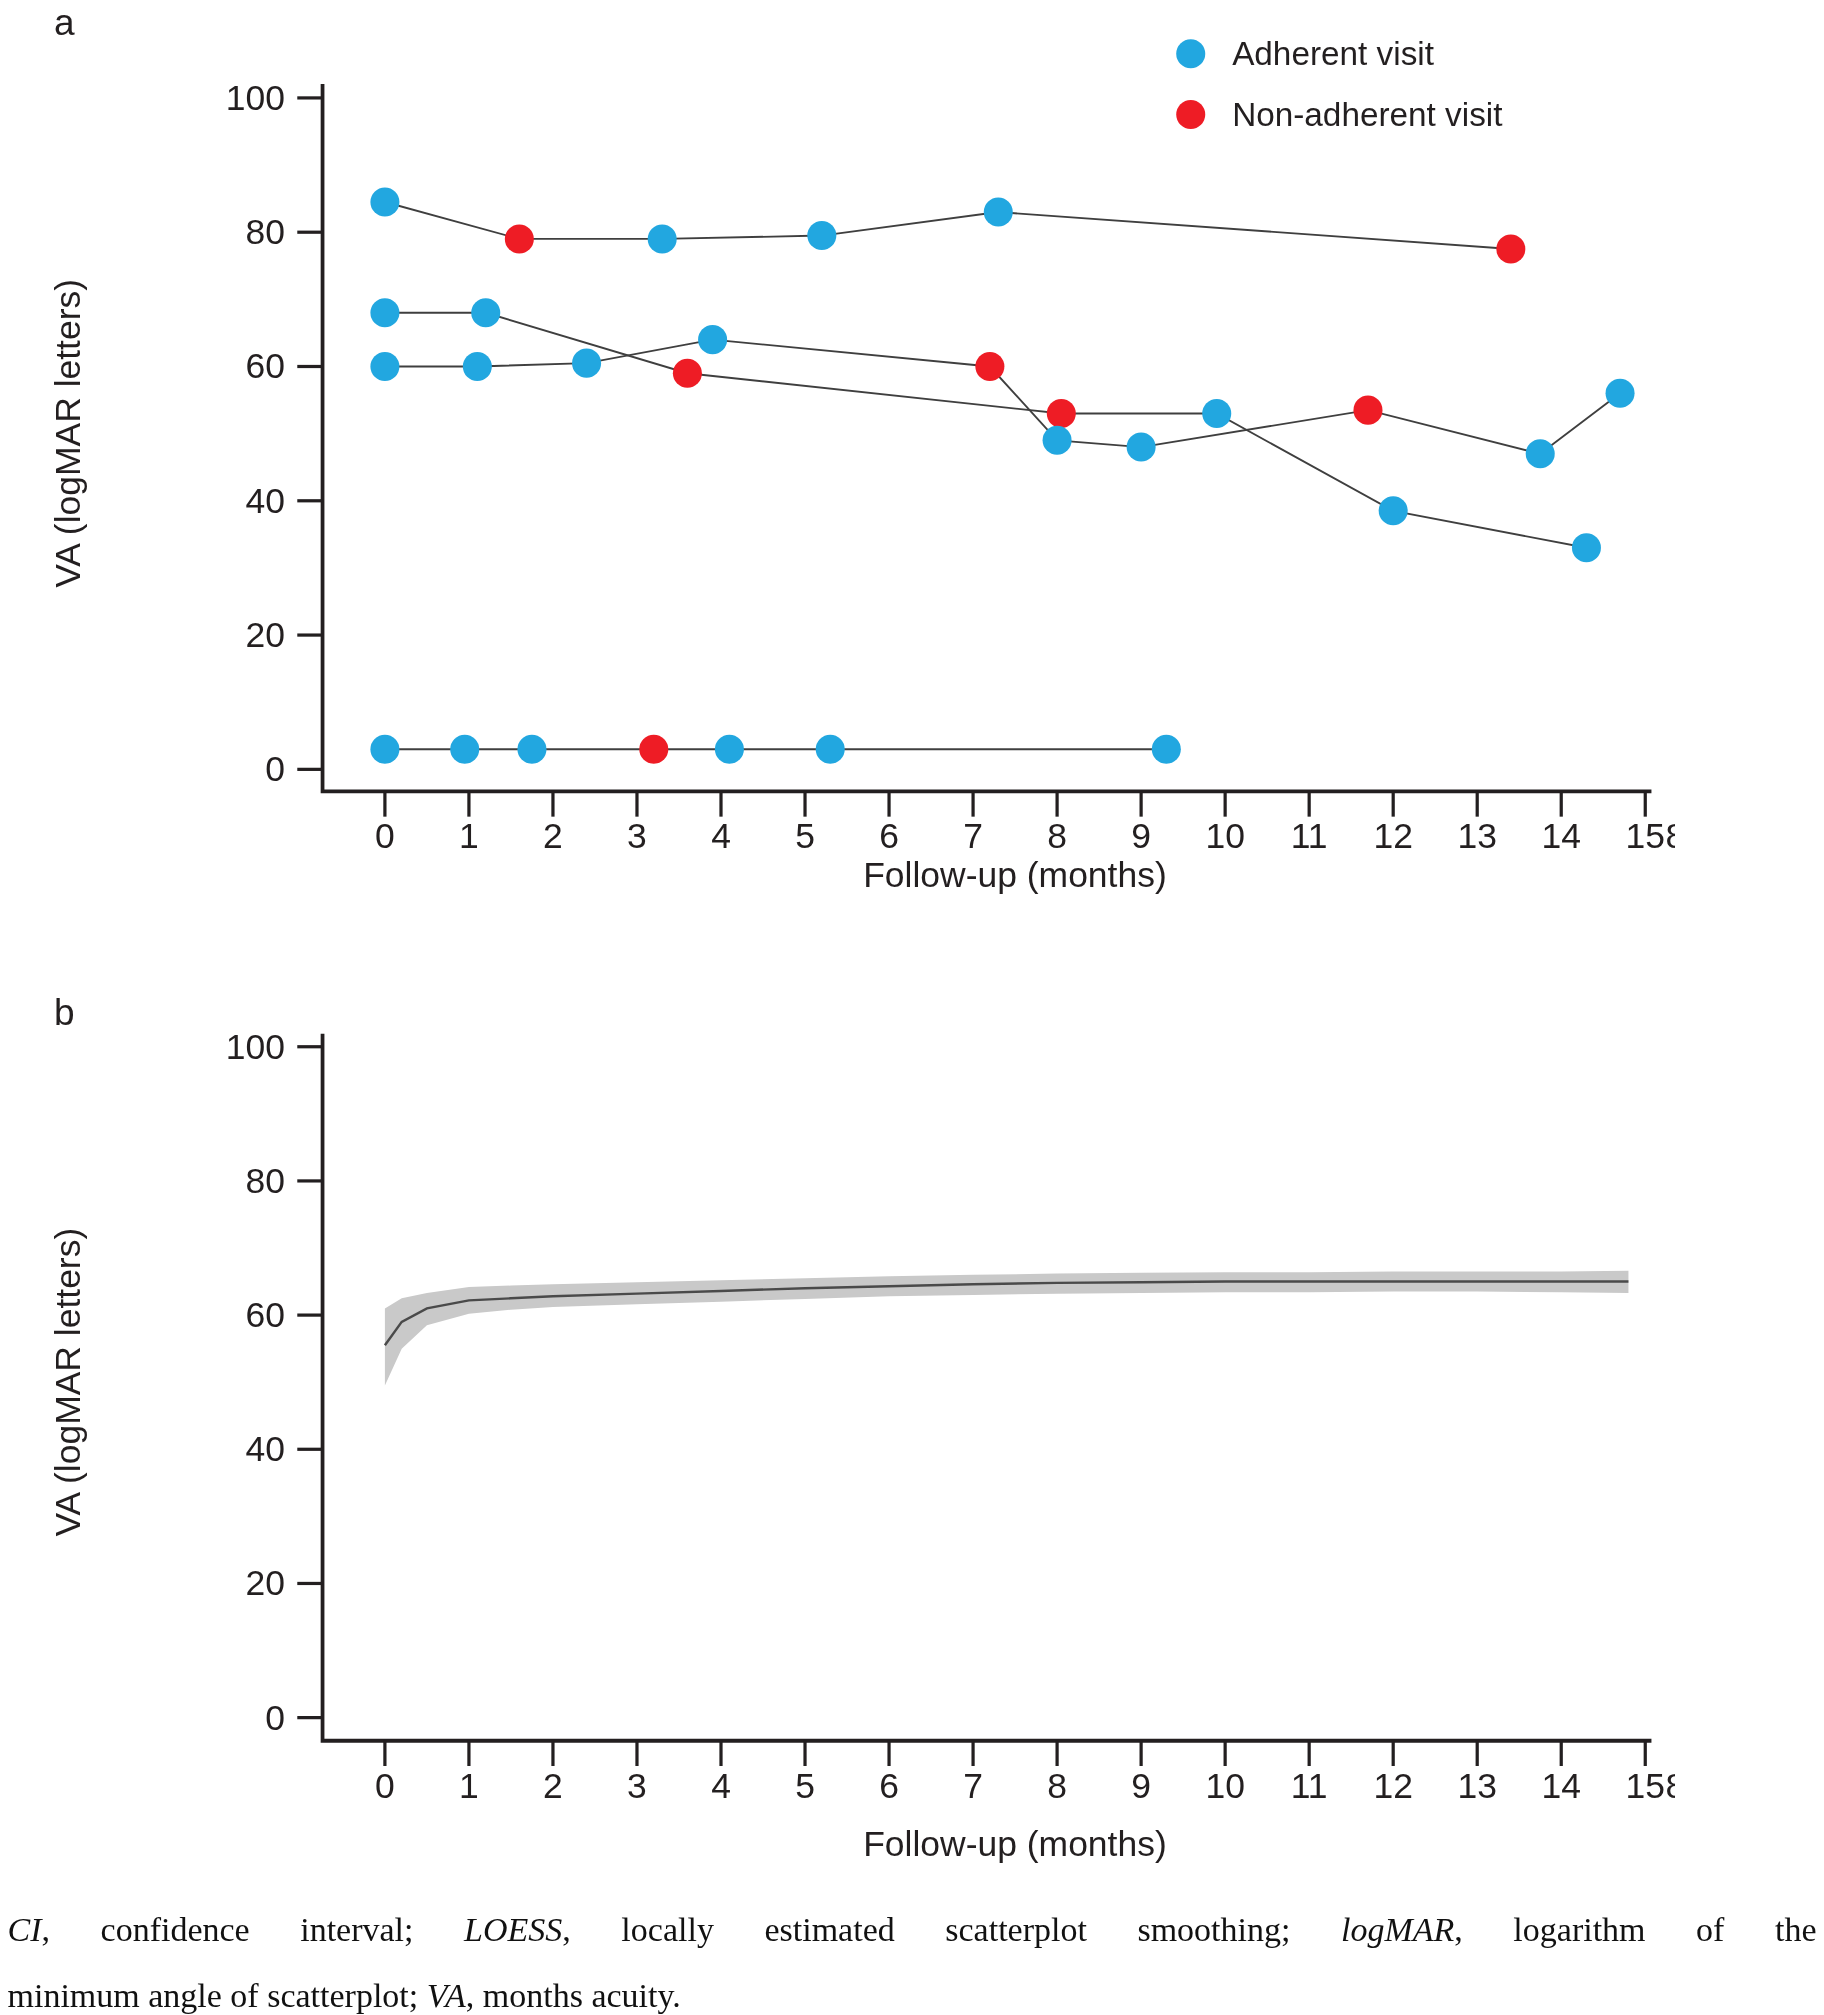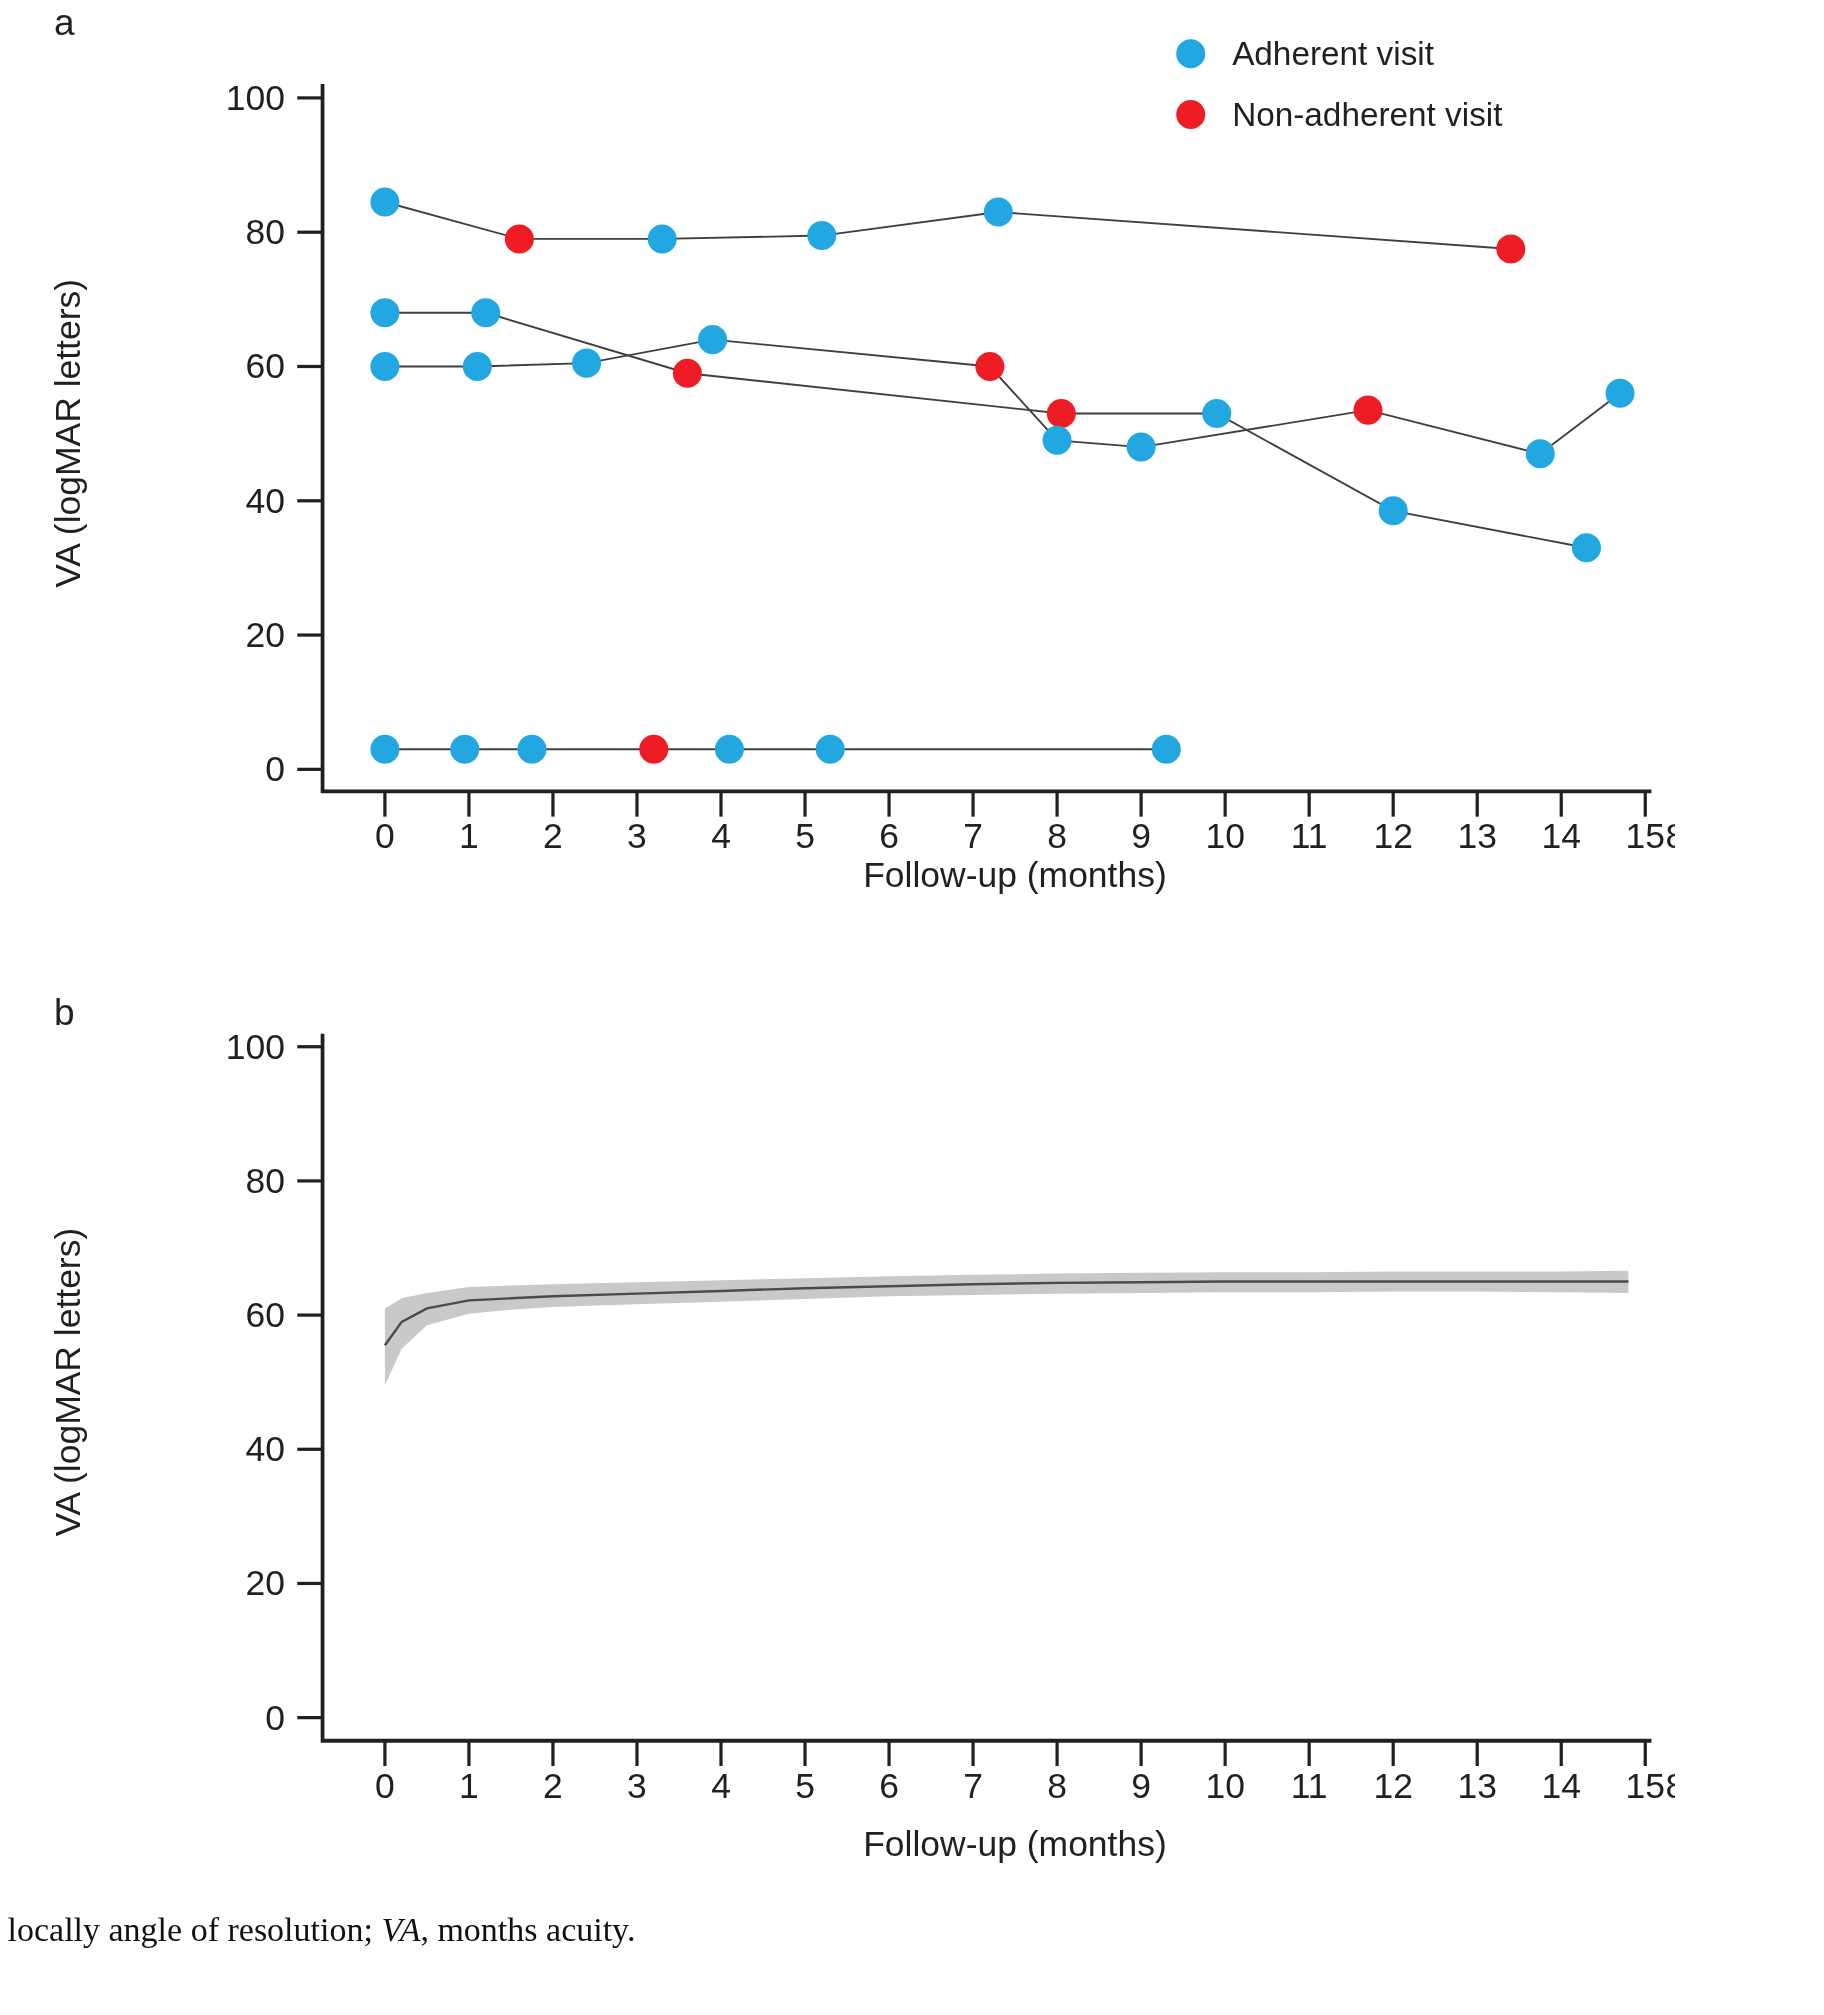--- a/index.html
+++ b/index.html
@@ -169,16 +169,17 @@
         <text x="3098" y="3344" text-anchor="start" font-size="66" fill="#231f20" clip-path="url(#fragclip)" font-family="&quot;Liberation Sans&quot;,sans-serif">8</text>
         <text x="1888" y="3452" text-anchor="middle" font-size="66" fill="#231f20" font-family="&quot;Liberation Sans&quot;,sans-serif">Follow-up (months)</text>
         <text transform="translate(148 2571) rotate(-90)" text-anchor="middle" font-size="66" fill="#231f20" font-family="&quot;Liberation Sans&quot;,sans-serif">VA (logMAR letters)</text>
       </g>
       <g>
         <path d="M 716 2433.7200000000003 L 747.26 2415 L 794.15 2405.016 L 872.3 2393.784 L 950.45 2391.288 L 1028.6 2388.792 L 1184.9 2385.048 L 1341.2 2381.304 L 1497.5 2377.56 L 1653.8000000000002 2373.816 L 1810.1000000000001 2371.3199999999997 L 1966.4 2368.824 L 2122.7 2367.576 L 2279 2366.328 L 2435.3 2366.328 L 2591.6000000000004 2365.08 L 2747.9 2365.08 L 2904.2000000000003 2365.08 L 3029.2400000000002 2363.832 L 3029.2400000000002 2405.016 L 2904.2000000000003 2403.768 L 2747.9 2402.52 L 2591.6000000000004 2402.52 L 2435.3 2403.768 L 2279 2403.768 L 2122.7 2405.016 L 1966.4 2406.264 L 1810.1000000000001 2408.76 L 1653.8000000000002 2411.256 L 1497.5 2416.248 L 1341.2 2421.24 L 1184.9 2426.232 L 1028.6 2431.224 L 950.45 2436.216 L 872.3 2443.7039999999997 L 794.15 2464.92 L 747.26 2508.6 L 716 2577.24 Z" fill="#C9C9C9" stroke="none"></path>
         <path d="M 716 2502.36 L 747.26 2458.68 L 794.15 2433.7200000000003 L 872.3 2418.7439999999997 L 950.45 2415 L 1028.6 2411.256 L 1184.9 2406.264 L 1341.2 2401.272 L 1497.5 2396.2799999999997 L 1653.8000000000002 2392.536 L 1810.1000000000001 2388.792 L 1966.4 2386.2960000000003 L 2122.7 2385.048 L 2279 2383.8 L 2435.3 2383.8 L 2591.6000000000004 2383.8 L 2747.9 2383.8 L 2904.2000000000003 2383.8 L 3029.2400000000002 2383.8" stroke="#4A4A4A" stroke-width="4.5" fill="none"></path>
       </g>
     </svg>
   <div id="figure-caption">
-      <div class="cap-line2"><span>locally angle of resolution; </span><i>VA</i><span>, months acuity.</span></div>
+      <div class="cap-line1"><i>CI</i><span>, confidence interval; </span><i>LOESS</i><span>, locally estimated scatterplot smoothing; </span><i>logMAR</i><span>, logarithm of the</span></div>
+      <div class="cap-line2"><span>minimum angle of scatterplot; </span><i>VA</i><span>, months acuity.</span></div>
     </div>
 </div>
 
 
 </body></html>

